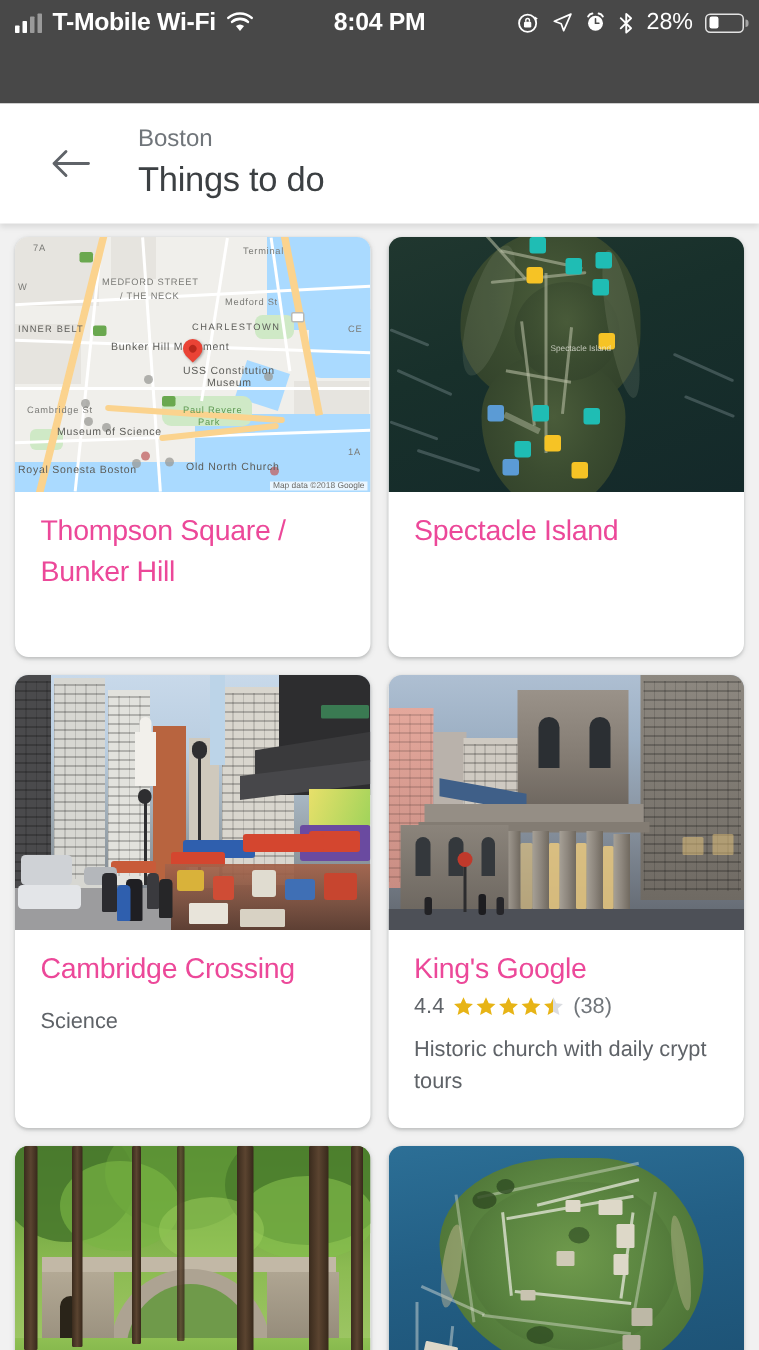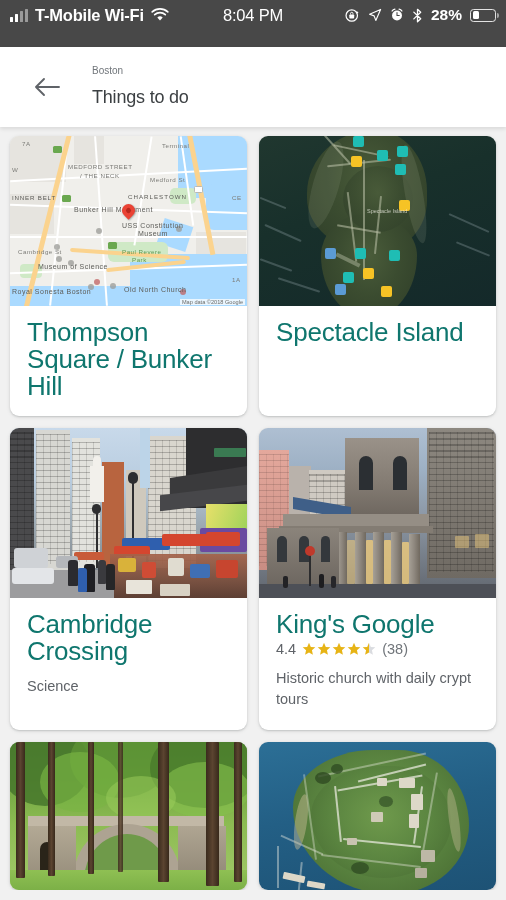--- a/index.html
+++ b/index.html
@@ -5,21 +5,21 @@
   * { box-sizing: border-box; margin: 0; padding: 0; }
   html, body {
     width: 506px; height: 900px;
     font-family: "Liberation Sans", sans-serif;
     background: #f1f1f1;
     overflow: hidden;
   }
 
   
   .statusbar {
-    height: 47px;
+    height: 69px;
     background: #484848;
     color: #ffffff;
     position: relative;
   }
   .sb-row1 {
     height: 30px;
     display: flex;
     align-items: center;
     position: relative;
     padding: 0 10px;
@@ -34,27 +34,27 @@
   .sig-bars i:nth-child(1) { height: 5px; }
   .sig-bars i:nth-child(2) { height: 8px; }
   .sig-bars i:nth-child(3) { height: 11px; opacity: .45; }
   .sig-bars i:nth-child(4) { height: 13px; opacity: .45; }
   .carrier { font-size: 16.5px; font-weight: 600; letter-spacing: -0.2px; white-space: nowrap; }
   .wifi-ic { display:inline-block; width: 18px; height: 14px; position: relative; }
   .wifi-ic svg { display:block; }
   .sb-time {
     position: absolute; left: 0; right: 0; top: 0; bottom: 0;
     display: flex; align-items: center; justify-content: center;
-    font-size: 16.5px; font-weight: 400; letter-spacing: -0.2px;
+    font-size: 16.5px; font-weight: 700; letter-spacing: -0.2px;
     pointer-events: none;
   }
   .sb-right {
     margin-left: auto;
     display: flex; align-items: center; gap: 8px;
-    font-size: 15.5px; font-weight: 700;
+    font-size: 15.5px; font-weight: 400;
   }
   .sb-right svg { display: block; }
   .batt {
     width: 26px; height: 13px;
     border: 1.6px solid rgba(255,255,255,.85);
     border-radius: 3.5px;
     position: relative;
     display: inline-block;
   }
   .batt::after {
@@ -87,27 +87,27 @@
     z-index: 5;
   }
   .backbtn {
     width: 46px; height: 46px;
     display: flex; align-items: center; justify-content: center;
     flex: 0 0 auto;
     cursor: pointer;
   }
   .headtext { margin-left: 22px; }
   .subtitle {
-    font-size: 10px;
+    font-size: 16px;
     color: #70757a;
     line-height: 18px;
     margin-bottom: 2px;
   }
   .title {
-    font-size: 18px;
+    font-size: 23px;
     color: #3c4043;
     line-height: 30px;
     font-weight: 400;
     letter-spacing: -0.2px;
   }
 
   
   .scrollarea {
     background: #f1f1f1;
     height: 763px;
@@ -139,23 +139,23 @@
     flex: 0 0 170px;
     position: relative;
     overflow: hidden;
     background: #d9d9d9;
   }
   .cardbody {
     padding: 13px 17px 14px 17px;
     flex: 1 1 auto;
   }
   .cardtitle {
-    font-size: 26px;
+    font-size: 19px;
     line-height: 27px;
-    color: #0f766e;
+    color: #ec4899;
     font-weight: 400;
     letter-spacing: -0.2px;
     margin-bottom: 2px;
   }
   .ratingline {
     display: flex; align-items: center; gap: 6px;
     margin-top: 3px;
     font-size: 14.5px;
     color: #5f6368;
   }

